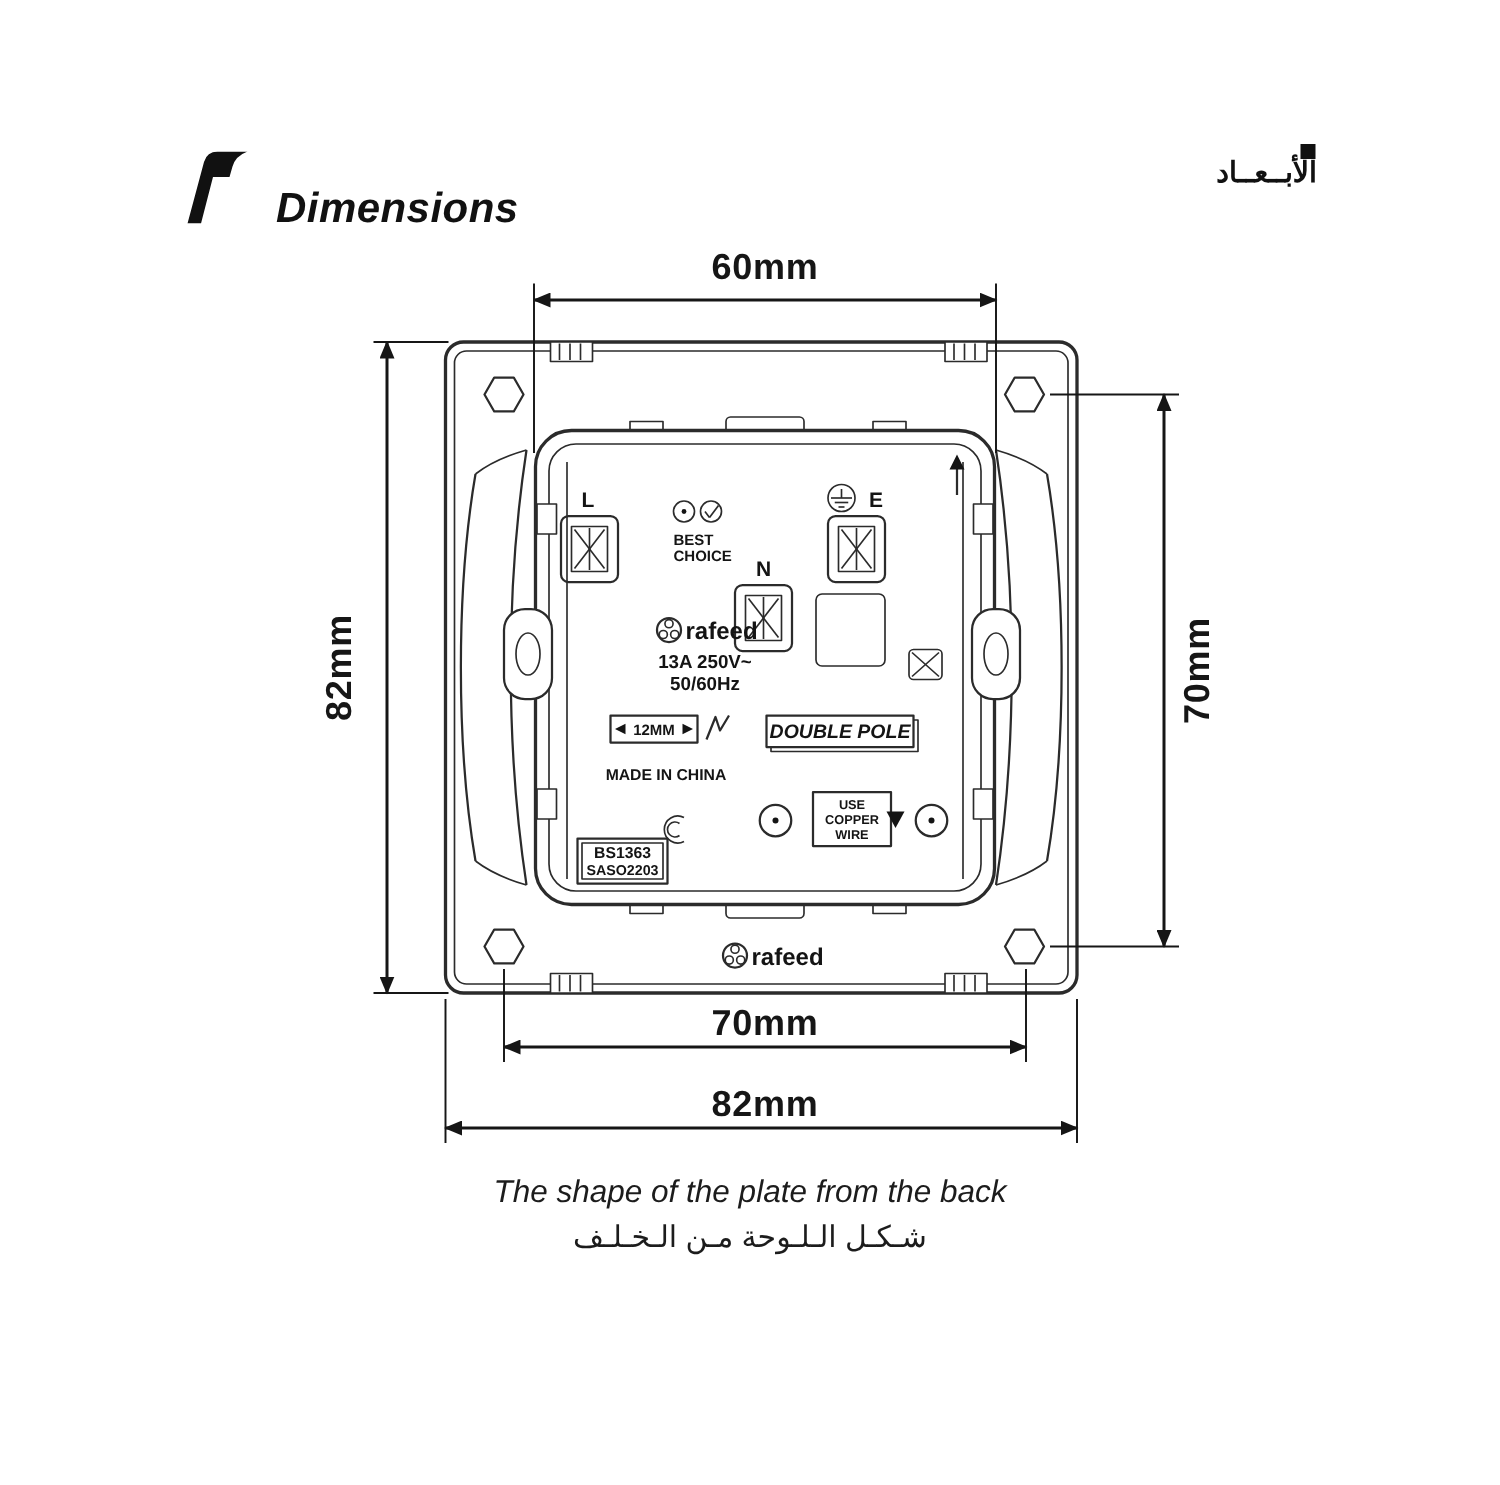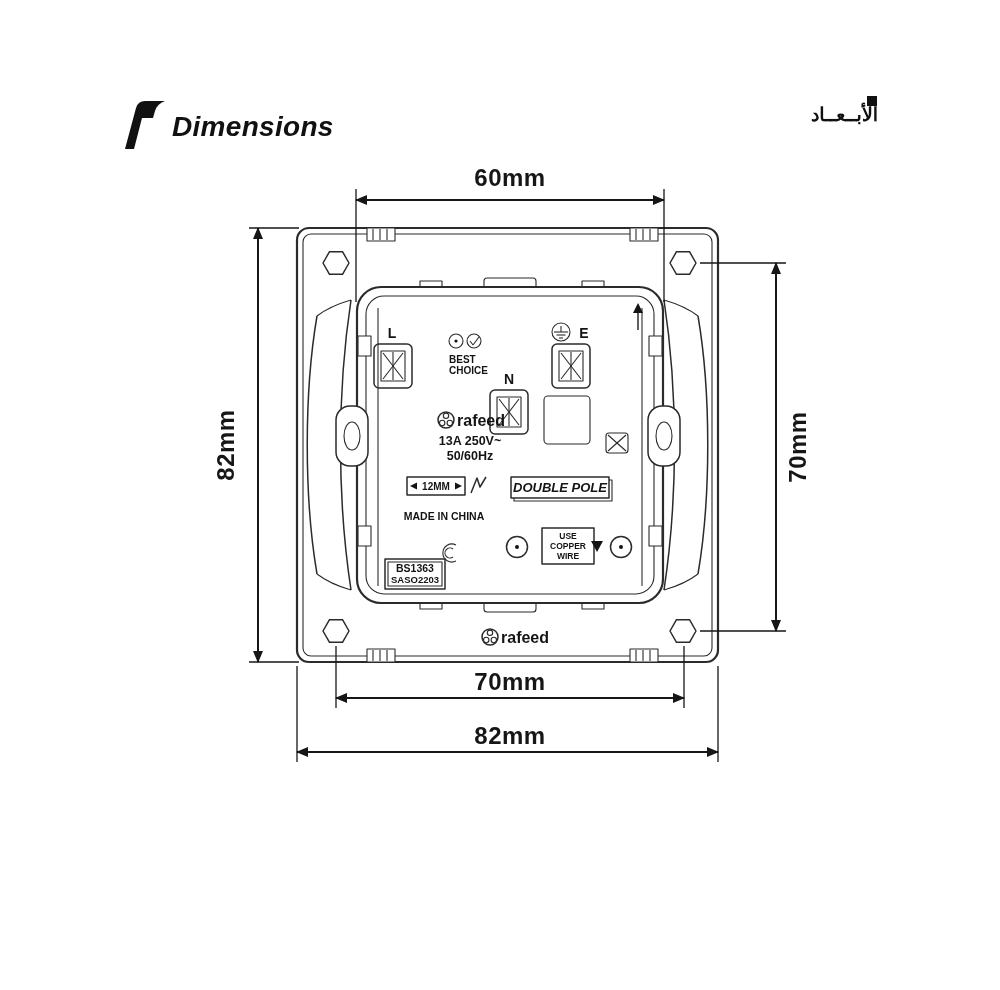--- a/index.html
+++ b/index.html
@@ -5,21 +5,21 @@
   html,body { margin:0; padding:0; }
   body {
     width:1000px; height:990px; position:relative; background:#ffffff;
     font-family:"Liberation Sans", sans-serif; color:#161616; overflow:hidden;
   }
   .page { position:absolute; inset:0; }
 
   
   .logo-mark { position:absolute; left:124px; top:101px; width:42px; height:48px; }
   .title-en {
-    position:absolute; left:168px; top:107px; margin:4px;
+    position:absolute; left:168px; top:107px; margin:16px;
     font-size:28px; font-weight:bold; font-style:italic; letter-spacing:.3px; color:#111;
   }
   .title-ar {
     position:absolute; right:122px; top:103px;
     font-size:19px; font-weight:bold; direction:rtl; color:#111;
   }
   .corner-mark { position:absolute; left:867px; top:96px; width:10px; height:10px; background:#111; }
 
   
   .caption { position:absolute; left:0; top:783px; width:100%; text-align:center; }
@@ -293,14 +293,18 @@
     </g>
 
     <g>
       <line class="extline" x1="297" y1="666" x2="297" y2="762"></line>
       <line class="extline" x1="718" y1="666" x2="718" y2="762"></line>
       <line class="dimline" x1="297" y1="752" x2="718" y2="752" marker-start="url(#arr)" marker-end="url(#arr)"></line>
       <text class="dimtext" x="510" y="744" text-anchor="middle">82mm</text>
     </g>
   </svg>
 
+  <div class="caption">
+    <div class="caption-en">The shape of the plate from the back</div>
+    <div class="caption-ar">شـكـل الـلـوحة مـن الـخـلـف</div>
+  </div>
 
 </div>
 
 </body></html>

